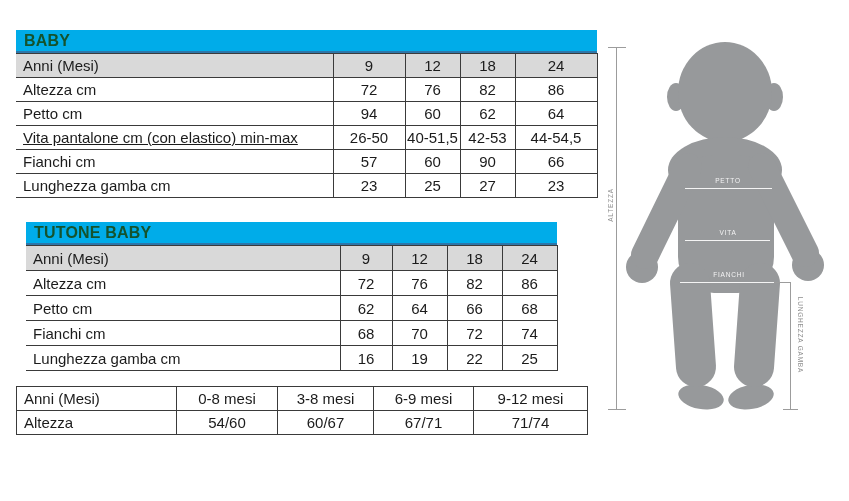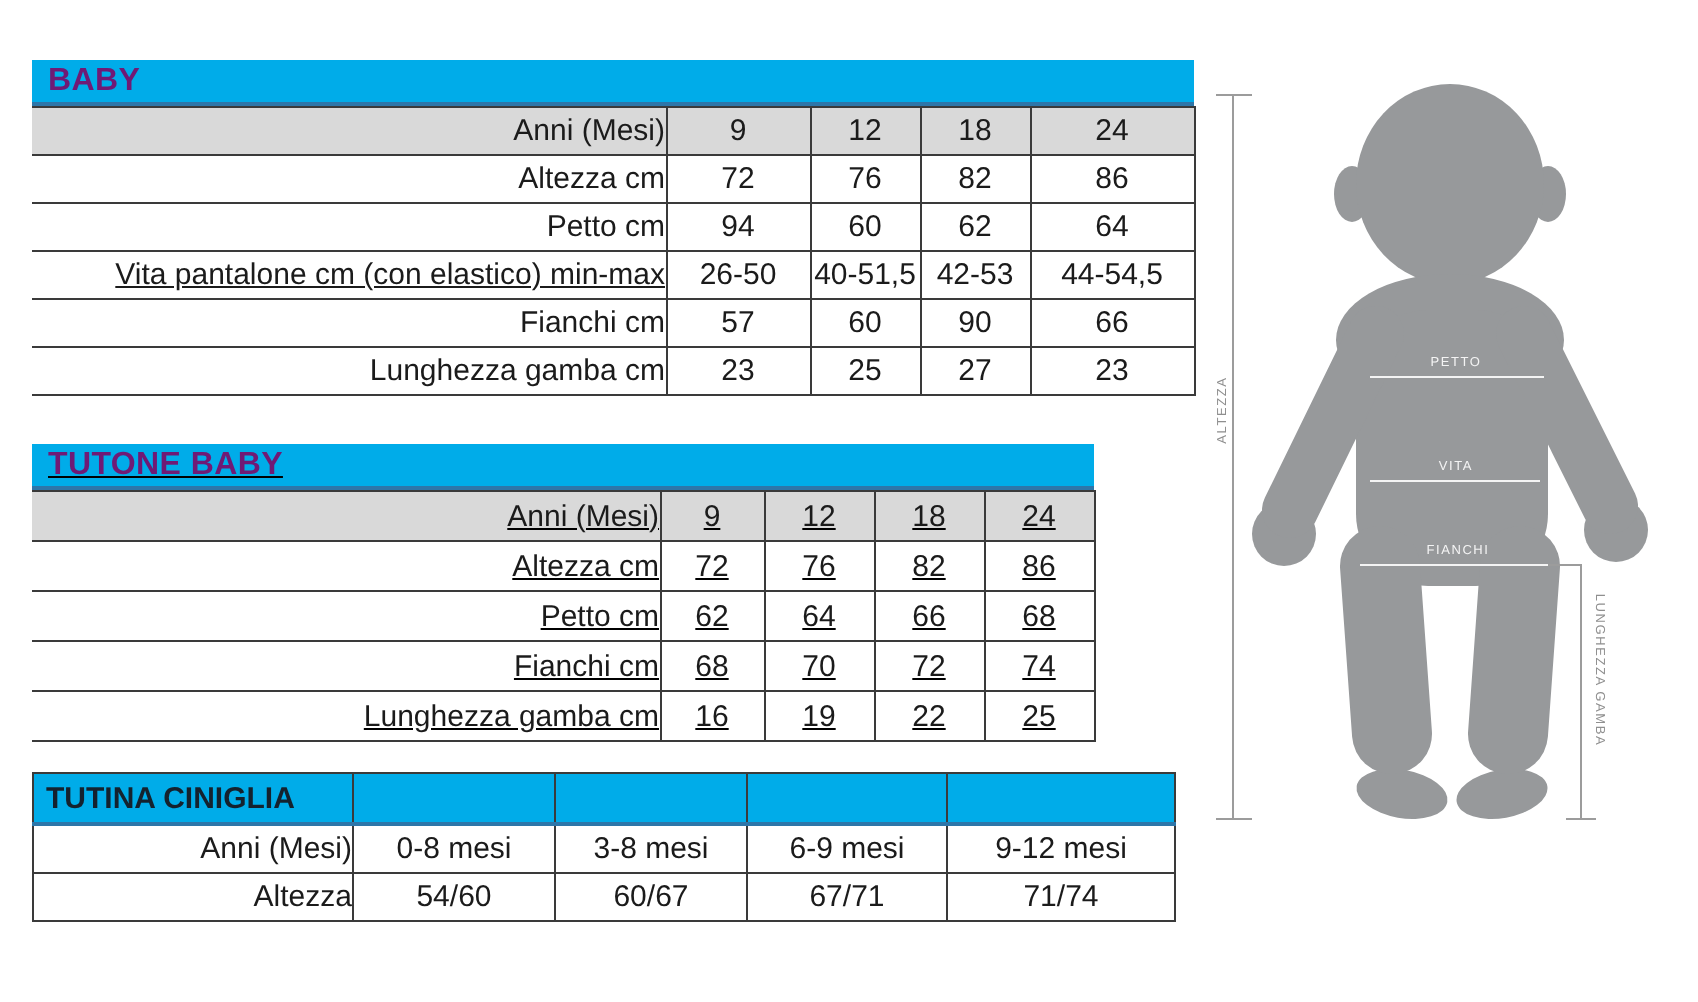--- a/index.html
+++ b/index.html
@@ -5,31 +5,31 @@
   html,body{margin:0;padding:0;}
   body{
     width:849px;height:501px;position:relative;overflow:hidden;
     background:#ffffff;
     font-family:"Liberation Sans", sans-serif;
   }
   .size-table{position:absolute;}
   .st-title{
     background:#00ace9;
     border-bottom:2px solid #2d76a9;
-    color:#701a75;
+    color:#14532d;
     font-weight:bold;
     font-size:16px;
     height:21px;line-height:21px;
     padding-left:8px;
     letter-spacing:.2px;
   }
   table{border-collapse:collapse;table-layout:fixed;width:100%;
         font-size:15px;color:#1b1b1b;}
   td{height:23px;padding:0;overflow:hidden;white-space:nowrap;}
-  td.lbl{text-align:right;padding-left:7px;
+  td.lbl{text-align:left;padding-left:7px;
          border-top:1px solid #3a3a3a;border-bottom:1px solid #3a3a3a;margin-left:40px;}
   td.num{text-align:center;border:1px solid #3a3a3a;}
   tr.hdr td{background:#d9d9d9;}
   
   table.grid td{border:1px solid #3a3a3a;}
   table.grid tr.title-row td{
     background:#00ace9;
     border-bottom:2px solid #2d76a9;
   }
   table.grid td.title-cell{
@@ -91,21 +91,21 @@
         <tr>
           <td class="lbl" style="height: 23px;">Lunghezza gamba cm</td>
           <td class="num">23</td>
           <td class="num">25</td>
           <td class="num">27</td>
           <td class="num">23</td>
         </tr>
       </tbody>
     </table>
   </div>
-<div id="table-1" class="size-table" style="left: 16px; top: 222px; width: 531px; text-decoration: underline;">
+<div id="table-1" class="size-table" style="left: 26px; top: 222px; width: 531px;">
     <div class="st-title">TUTONE BABY</div>
     <table>
       <colgroup>
         <col style="width: 314px;">
         <col style="width: 52px;">
         <col style="width: 55px;">
         <col style="width: 55px;">
         <col style="width: 55px;">
       </colgroup>
       <tbody>
@@ -155,27 +155,20 @@
 <div id="table-2" class="size-table" style="left: 16px; top: 386px; width: 571px;">
     <table class="grid">
       <colgroup>
         <col style="width: 160px;">
         <col style="width: 101px;">
         <col style="width: 96px;">
         <col style="width: 100px;">
         <col style="width: 114px;">
       </colgroup>
       <tbody>
-        <tr class="title-row">
-          <td class="title-cell">TUTINA CINIGLIA</td>
-          <td class="num"></td>
-          <td class="num"></td>
-          <td class="num"></td>
-          <td class="num"></td>
-        </tr>
         <tr>
           <td class="lbl" style="height: 22px;">Anni (Mesi)</td>
           <td class="num">0-8 mesi</td>
           <td class="num">3-8 mesi</td>
           <td class="num">6-9 mesi</td>
           <td class="num">9-12 mesi</td>
         </tr>
         <tr>
           <td class="lbl" style="height: 22px;">Altezza</td>
           <td class="num">54/60</td>

